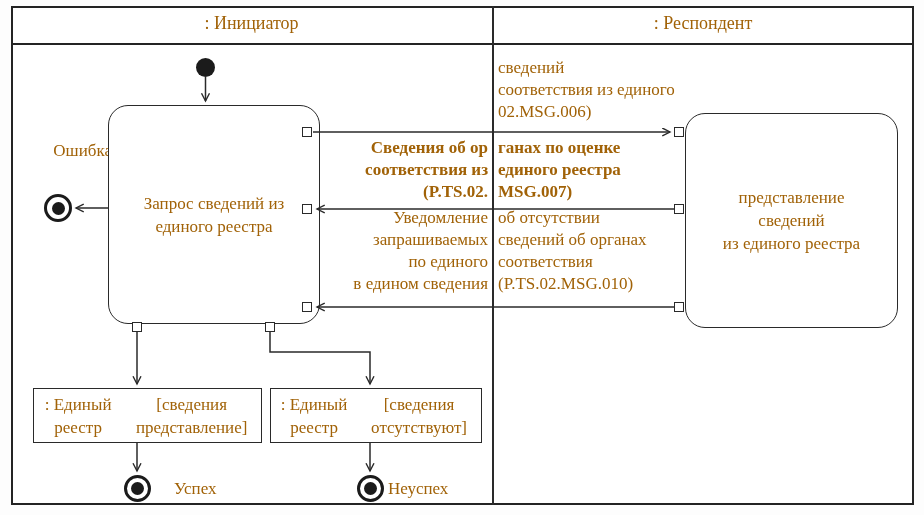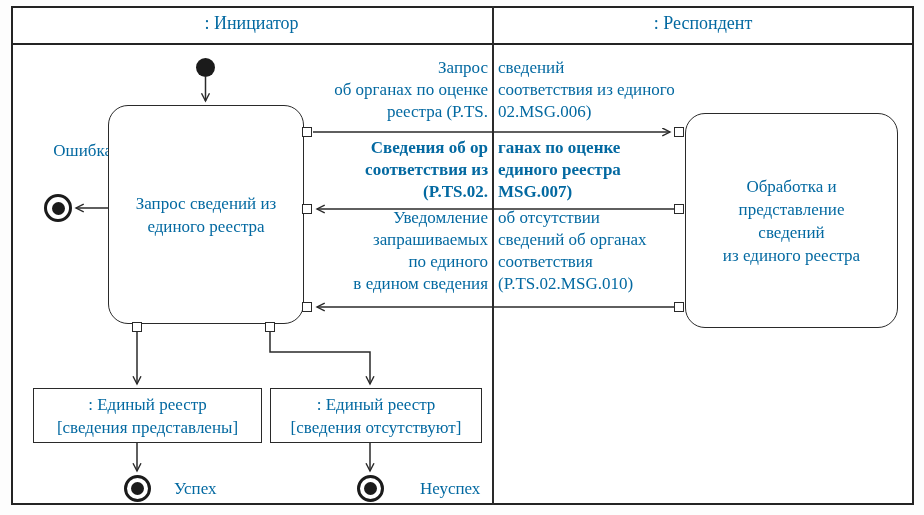--- a/index.html
+++ b/index.html
@@ -1,56 +1,56 @@
 <!DOCTYPE html>
 <html><head>
 <meta charset="utf-8">
 <style>
   html,body{margin:0;padding:0;background:#ffffff;}
   #stage{
     position:relative;width:924px;height:515px;background:#fdfdfd;
-    font-family:"Liberation Serif","DejaVu Serif",serif;color:#0369a1;
+    font-family:"Liberation Serif","DejaVu Serif",serif;color:#a16207;
     overflow:hidden;
   }
   .abs{position:absolute;}
   
   .frame{left:11px;top:6px;width:903px;height:499px;border:2px solid #242424;box-sizing:border-box;background:#fff;}
   .header-sep{left:11px;top:43px;width:903px;height:0;border-top:2px solid #242424;}
   .lane-divider{left:492px;top:6px;width:0;height:499px;border-left:2px solid #2a2a2a;}
   .lane-title{top:13px;font-size:18px;text-align:center;white-space:nowrap;}
   .lane-title.init{left:11px;width:481px;}
   .lane-title.resp{left:492px;width:422px;}
   
   .activity{border:1.8px solid #2a2a2a;border-radius:20px;background:#fff;
     display:flex;flex-direction:column;align-items:center;justify-content:center;
     font-size:17px;line-height:23px;text-align:center;box-sizing:border-box;z-index:1;}
-  .act-left{left:108px;top:105px;width:196px;height:219px;}
+  .act-left{left:108px;top:105px;width:212px;height:219px;}
   .act-right{left:685px;top:113px;width:213px;height:215px;}
-  .objnode{border:1.8px solid #2a2a2a;background:#fff;display:flex;flex-direction:column;
+  .objnode{border:1.8px solid #2a2a2a;background:#fff;display:flex;
     align-items:center;justify-content:center;font-size:17px;line-height:23px;text-align:center;
     box-sizing:border-box;z-index:1;}
   .obj1{left:33px;top:388px;width:229px;height:55px;}
   .obj2{left:270px;top:388px;width:212px;height:55px;}
   .initial{left:196px;top:58px;width:19px;height:19px;border-radius:50%;background:#1b1b1b;z-index:3;}
   .final{border:3px solid #1b1b1b;border-radius:50%;background:#fff;box-sizing:border-box;
     display:flex;align-items:center;justify-content:center;z-index:3;}
   .final .dot{width:13px;height:13px;border-radius:50%;background:#1b1b1b;}
   .final.err{left:44px;top:194px;width:28px;height:28px;}
   .final.ok{left:124px;top:475px;width:27px;height:27px;}
   .final.fail{left:357px;top:475px;width:27px;height:27px;}
   .port{width:10px;height:10px;border:1.6px solid #2a2a2a;background:#fff;box-sizing:border-box;z-index:4;}
   
   .msg{font-size:17px;line-height:22px;z-index:5;}
   .msg.lft{width:250px;text-align:right;}
   .msg.rgt{left:498px;width:280px;text-align:left;}
   .m-l{left:238px;}
   .m1{top:57px;} .m2{top:137px;font-weight:bold;} .m3{top:207px;}
   .err-label{left:14px;top:140px;width:98px;text-align:right;font-size:17px;line-height:22px;}
   .outcome{font-size:17px;top:479px;white-space:nowrap;}
-  .outcome.ok{left:174px;} .outcome.fail{left:420px;}
+  .outcome.ok{left:174px;} .outcome.fail{left:388px;}
   svg.wires{position:absolute;left:0;top:0;z-index:2;}
 </style>
 </head>
 <body>
 
 <div id="stage">
 
   <div class="abs frame"></div>
   <div class="abs header-sep"></div>
   <div class="abs lane-divider"></div>
@@ -84,40 +84,34 @@
   </div>
 
   <div class="abs err-label">
     <div>Ошибка</div>
   </div>
   <div class="abs final err">
       <div class="dot"></div>
     </div>
 
   <div class="abs activity act-right">
-    <div>Обработка и</div>
     <div>представление</div>
     <div>сведений</div>
     <div>из единого реестра</div>
   </div>
 
   <div class="abs port" style="left:302px;top:127px;"></div>
   <div class="abs port" style="left:302px;top:204px;"></div>
   <div class="abs port" style="left:302px;top:302px;"></div>
   <div class="abs port" style="left:674px;top:127px;"></div>
   <div class="abs port" style="left:674px;top:204px;"></div>
   <div class="abs port" style="left:674px;top:302px;"></div>
   <div class="abs port" style="left:132px;top:322px;"></div>
   <div class="abs port" style="left:265px;top:322px;"></div>
 
-  <div class="abs msg lft m-l m1">
-    <div>Запрос</div>
-    <div>об органах по оценке</div>
-    <div>реестра (P.TS.</div>
-  </div>
   <div class="abs msg rgt m1">
     <div>сведений</div>
     <div>соответствия из единого</div>
     <div>02.MSG.006)</div>
   </div>
 
   <div class="abs msg lft m-l m2">
     <div>Сведения об ор</div>
     <div>соответствия из</div>
     <div>(P.TS.02.</div>
@@ -136,21 +130,21 @@
   </div>
   <div class="abs msg rgt m3">
     <div>об отсутствии</div>
     <div>сведений об органах</div>
     <div>соответствия</div>
     <div>(P.TS.02.MSG.010)</div>
   </div>
 
   <div class="abs objnode obj1">
     <div>: Единый реестр</div>
-    <div>[сведения представлены]</div>
+    <div>[сведения представление]</div>
   </div>
   <div class="abs objnode obj2">
     <div>: Единый реестр</div>
     <div>[сведения отсутствуют]</div>
   </div>
 
   <div class="abs final ok">
       <div class="dot"></div>
     </div>
   <div class="abs final fail">

